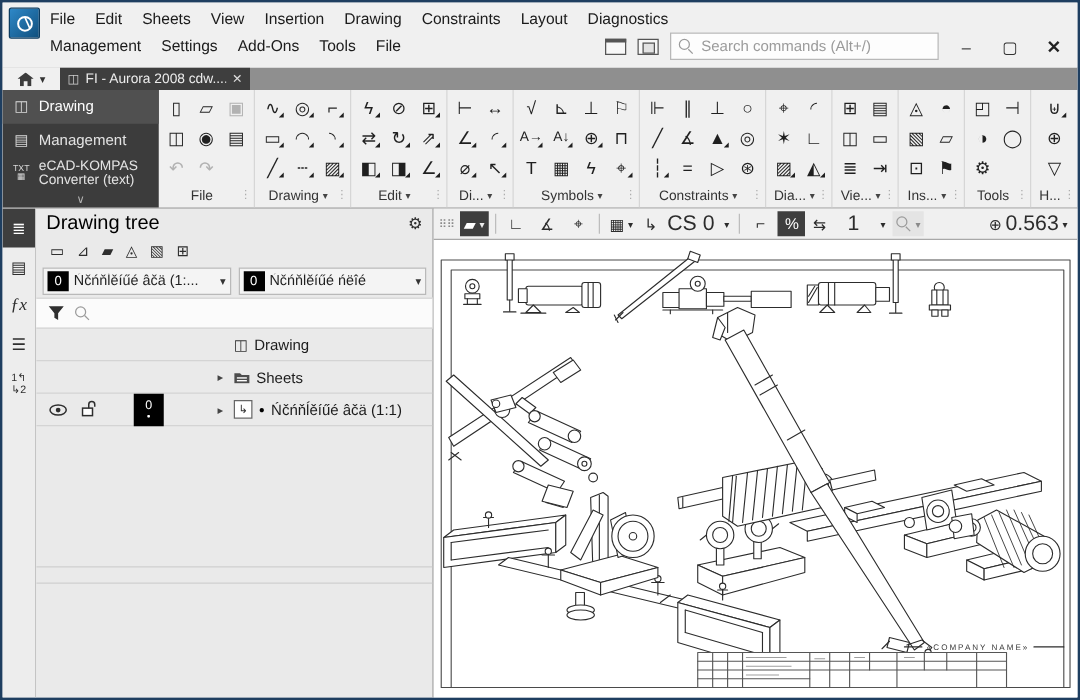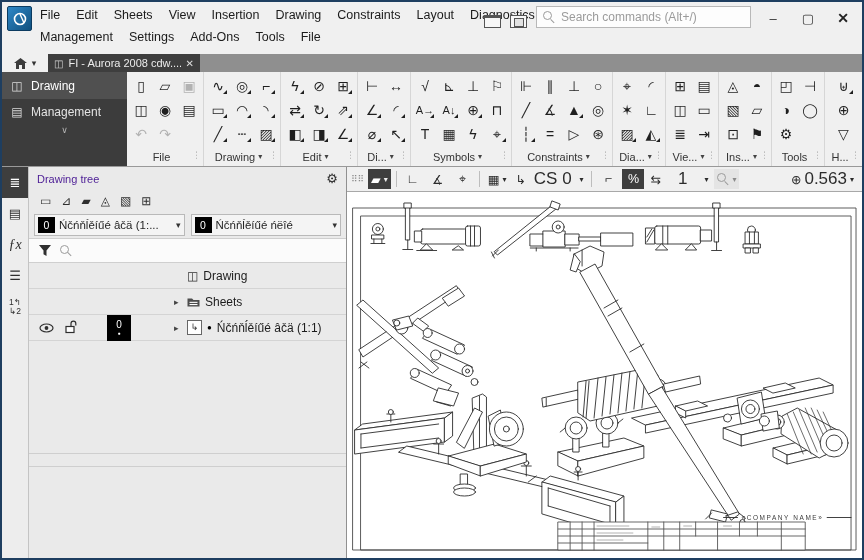--- a/index.html
+++ b/index.html
@@ -6,21 +6,21 @@
 html,body{width:864px;height:560px;overflow:hidden}
 body{font-family:"Liberation Sans",sans-serif;font-size:12px;color:#1e1e1e}
 .window{width:864px;height:560px;border:2px solid #1e3e60;background:#f0f0f0;display:flex;flex-direction:column;overflow:hidden}
 
 .titlebar{height:52px;position:relative;flex:0 0 auto;background:#f0f0f0}
 .logo{position:absolute;left:5px;top:4px;width:25px;height:25px;background:linear-gradient(135deg,#2e88c8,#10507e);border:1px solid #0b3b60;border-radius:2px;display:flex;align-items:center;justify-content:center}
 .menu-row{position:absolute;left:30px;display:flex}
 #menu-row-1{top:4px}
 #menu-row-2{top:26px}
 .menu-item{padding:2px 8px;font-size:12.5px;color:#1b1b1b;cursor:default;white-space:nowrap}
-.tb-right{position:absolute;right:6px;top:4px;display:flex;align-items:flex-end;gap:9px}
+.tb-right{position:absolute;right:6px;top:24px;display:flex;align-items:center;gap:9px}
 .win-ico{width:17px;height:13px;border:1px solid #555;position:relative;background:#f7f7f7}
 .win-ico.bar::before{content:"";position:absolute;left:-1px;right:-1px;top:-1px;height:3px;background:#555}
 .win-ico.dot::before{content:"";position:absolute;left:3px;top:2px;width:8px;height:7px;border:1px solid #555;background:#e2e2e2}
 .search-box{width:215px;height:22px;border:1px solid #b8b8b8;background:#fdfdfd;display:flex;align-items:center;gap:6px;padding:0 6px}
 .search-box input{border:none;outline:none;background:transparent;flex:1;font-size:12px;font-family:"Liberation Sans",sans-serif;color:#444;min-width:0}
 .search-box input::placeholder{color:#9b9b9b}
 .mag{width:12px;height:12px;position:relative;flex:0 0 auto}
 .mag::before{content:"";position:absolute;left:0;top:0;width:7px;height:7px;border:1.4px solid #9b9b9b;border-radius:50%}
 .mag::after{content:"";position:absolute;left:7.5px;top:7.5px;width:4.5px;height:1.4px;background:#9b9b9b;transform:rotate(45deg);transform-origin:0 0}
 .ctrl{width:26px;height:20px;display:flex;align-items:center;justify-content:center;font-size:13px;color:#333;cursor:default}
@@ -58,21 +58,21 @@
 
 .main-row{flex:1;display:flex;min-height:0}
 .left-strip{width:27px;background:#ededed;border-right:1px solid #c4c4c4;display:flex;flex-direction:column;flex:0 0 auto}
 .strip-item{height:31px;display:flex;align-items:center;justify-content:center;font-size:13px;color:#2e2e2e;cursor:default;text-align:center}
 .strip-item.sel{background:#3e3e3e;color:#fff}
 .strip-item.fx{font-style:italic;font-family:"Liberation Serif",serif;font-size:14px}
 .strip-item.tiny{font-size:8.5px;line-height:9px;white-space:pre}
 
 .tree-panel{width:318px;background:#eaeaea;border-right:1px solid #909090;display:flex;flex-direction:column;flex:0 0 auto}
 .panel-header{height:23px;display:flex;align-items:center;padding:0 8px;flex:0 0 auto}
-.panel-title{flex:1;font-size:11px;color:#4c1d95}
+.panel-title{flex:1;font-size:16px;color:#000000}
 .gear{font-size:13px;color:#2e2e2e}
 .panel-tools{height:22px;display:flex;align-items:center;gap:10px;padding:0 11px;flex:0 0 auto}
 .ptool{font-size:12px;color:#2e2e2e;cursor:default}
 .panel-dd-row{height:26px;display:flex;gap:6px;padding:2px 5px;flex:0 0 auto}
 .dropdown{flex:1;border:1px solid #b9b9b9;background:#f4f4f4;display:flex;align-items:center;gap:4px;padding:0 3px;min-width:0}
 .badge{width:17px;height:16px;background:#000;color:#fff;font-size:10.5px;display:flex;align-items:center;justify-content:center;flex:0 0 auto}
 .dd-value{flex:1;font-size:11.5px;color:#1f1f1f;white-space:nowrap;overflow:hidden}
 .dd-caret{font-size:9px;color:#333;flex:0 0 auto}
 .panel-search{height:25px;background:#fbfbfb;border-top:1px solid #cfcfcf;border-bottom:1px solid #cfcfcf;display:flex;align-items:center;gap:8px;padding:0 9px;flex:0 0 auto}
 .panel-search input{border:none;outline:none;background:transparent;flex:1;font-size:12px;font-family:"Liberation Sans",sans-serif;color:#444;min-width:0}
@@ -169,20 +169,30 @@
   <div class="ribbon-row">
     <div class="app-sidebar">
       <div class="sb-item sel">
         <span class="sb-ico">◫</span>
         <span>Drawing</span>
       </div>
       <div class="sb-item plain">
         <span class="sb-ico">▤</span>
         <span>Management</span>
       </div>
+      <div class="sb-item two">
+        <span class="sb-txt-ico">
+          <span>TXT</span>
+            <span>▦</span>
+        </span>
+        <span class="sb-two-text">
+          <span>eCAD-KOMPAS</span>
+          <span>Converter (text)</span>
+        </span>
+      </div>
       <div class="sb-chevron">∨</div>
     </div>
     <div class="ribbon" id="ribbon-groups">
         <div class="rib-group">
           <div class="rib-icons" style="grid-template-columns: repeat(3, 24px);">
             <span class="rib-icon">▯</span>
             <span class="rib-icon">▱</span>
             <span class="rib-icon dim">▣</span>
             <span class="rib-icon">◫</span>
             <span class="rib-icon">◉</span>

